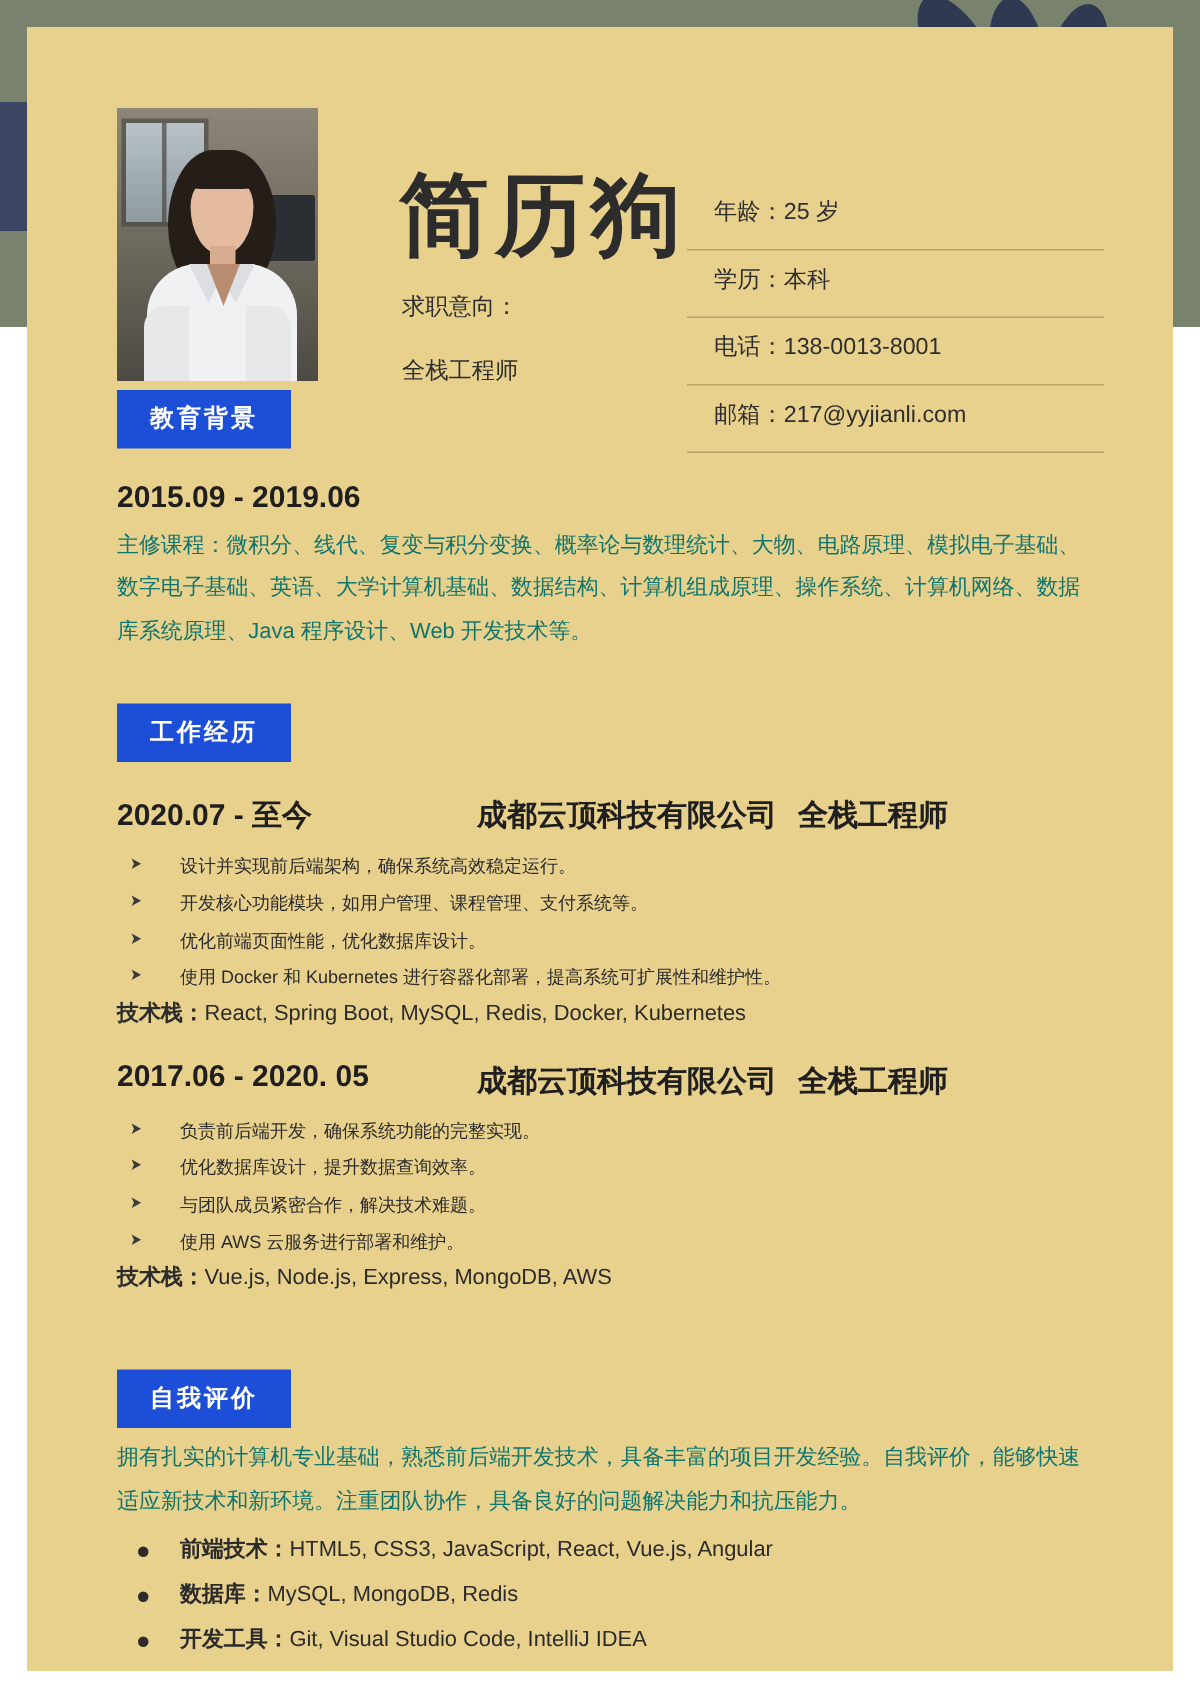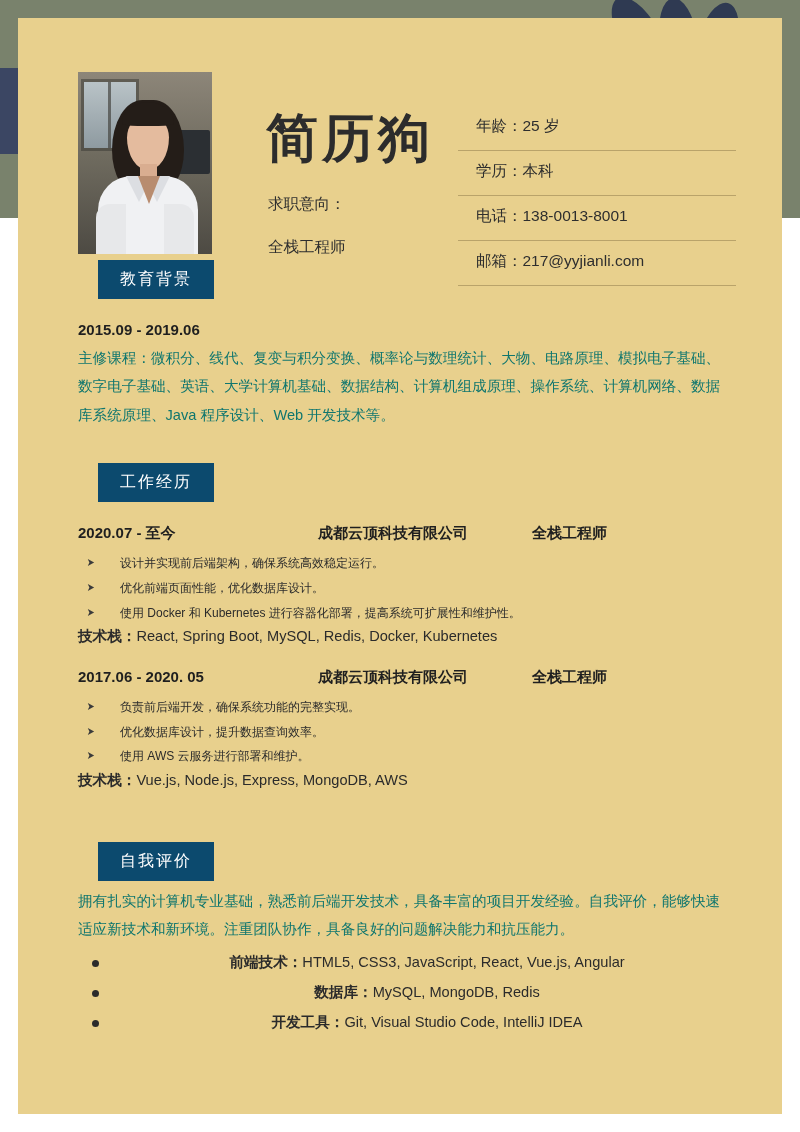--- a/index.html
+++ b/index.html
@@ -136,21 +136,21 @@
   .photo .arm-l, .photo .arm-r {
     position:absolute; top:132px; width:30px;height:54px;background:#e7e8ea;
   }
   .photo .arm-l { left:18px; border-radius:14px 0 0 0;}
   .photo .arm-r { left:86px; border-radius:0 14px 0 0;}
 
   .name {
     position: absolute;
     left: 248px;
     top: 86px;
-    font-size: 52px;
+    font-size: 60px;
     font-weight: bold;
     color: #2c2c2c;
     letter-spacing: 4px;
   }
   .intent-label {
     position: absolute;
     left: 250px;
     top: 176px;
     font-size: 15.5px;
     color: #2e2e2e;
@@ -159,55 +159,55 @@
     position: absolute;
     left: 250px;
     top: 219px;
     font-size: 15.5px;
     color: #2e2e2e;
   }
 
   .contact {
     position: absolute;
     left: 440px;
-    top: 88px;
+    top: 104px;
     width: 278px;
   }
   .contact-row {
     height: 45px;
     line-height: 40px;
     border-bottom: 1px solid #b9a36a;
     font-size: 15.5px;
     color: #2e2e2e;
     padding-left: 18px;
     box-sizing: border-box;
   }
 
   
   .section-title {
     position: relative;
     display: inline-block;
-    background: #0c4a6e;
+    background: #1d4ed8;
     color: #ffffff;
     font-size: 16px;
-    font-weight: normal;
+    font-weight: bold;
     padding: 9px 22px 9px 22px;
     letter-spacing: 2px;
-    margin-left: 80px;
+    margin-left: 60px;
   }
 
   .content {
     padding: 0 48px 0 60px;
     color: #2b2b2b;
   }
 
   .row3 {
     display: flex;
     font-weight: bold;
-    font-size: 15px;
+    font-size: 20px;
     margin-top: 22px;
     color: #1f1f1f;
   }
   .row3 .c1 { width: 240px; }
   .row3 .c2 { width: 214px; }
   .row3 .c3 { flex: 1; }
 
   .para {
     font-size: 14.6px;
     line-height: 1.95;
@@ -246,21 +246,20 @@
     list-style: none;
     margin: 4px 0 0 0;
     padding: 0;
   }
   ul.dot li {
     font-size: 14.6px;
     line-height: 2.05;
     padding-left: 42px;
     position: relative;
     color: #2b2b2b;
-    text-align: center;
   }
   ul.dot li:before {
     content: "";
     position: absolute;
     left: 14px;
     top: 12px;
     width: 7px;
     height: 7px;
     border-radius: 50%;
     background: #2b2b2b;
@@ -333,37 +332,39 @@
     <div class="content">
 
       <div>
         <div class="row3">
           <div class="c1">2020.07 -  至今</div>
           <div class="c2">成都云顶科技有限公司</div>
           <div class="c3">全栈工程师</div>
         </div>
         <ul class="arrow">
           <li>设计并实现前后端架构，确保系统高效稳定运行。</li>
+          <li>开发核心功能模块，如用户管理、课程管理、支付系统等。</li>
           <li>优化前端页面性能，优化数据库设计。</li>
           <li>使用 Docker 和 Kubernetes 进行容器化部署，提高系统可扩展性和维护性。</li>
         </ul>
         <div class="stack">
           <span class="lbl">技术栈：</span><span>React, Spring Boot, MySQL, Redis, Docker, Kubernetes</span>
         </div>
       </div>
 
       <div>
         <div class="row3">
           <div class="c1">2017.06 - 2020. 05</div>
           <div class="c2">成都云顶科技有限公司</div>
           <div class="c3">全栈工程师</div>
         </div>
         <ul class="arrow">
           <li>负责前后端开发，确保系统功能的完整实现。</li>
           <li>优化数据库设计，提升数据查询效率。</li>
+          <li>与团队成员紧密合作，解决技术难题。</li>
           <li>使用 AWS 云服务进行部署和维护。</li>
         </ul>
         <div class="stack">
           <span class="lbl">技术栈：</span><span>Vue.js, Node.js, Express, MongoDB, AWS</span>
         </div>
       </div>
     </div>
   </div>
 
   <div class="gap-lg"></div>

